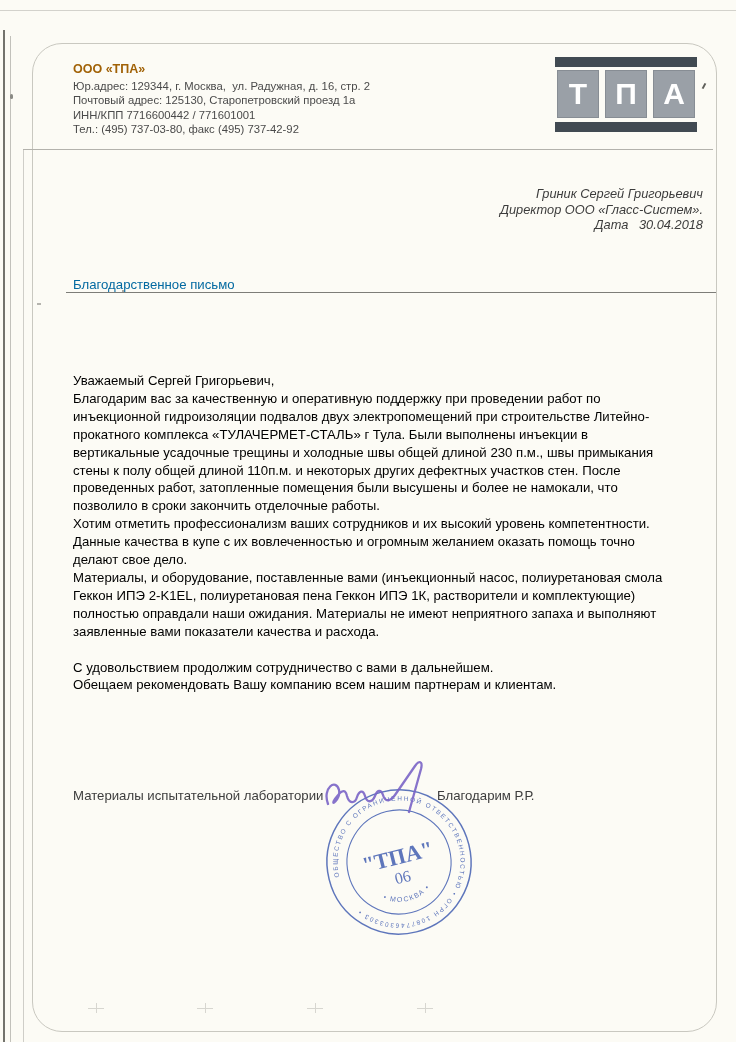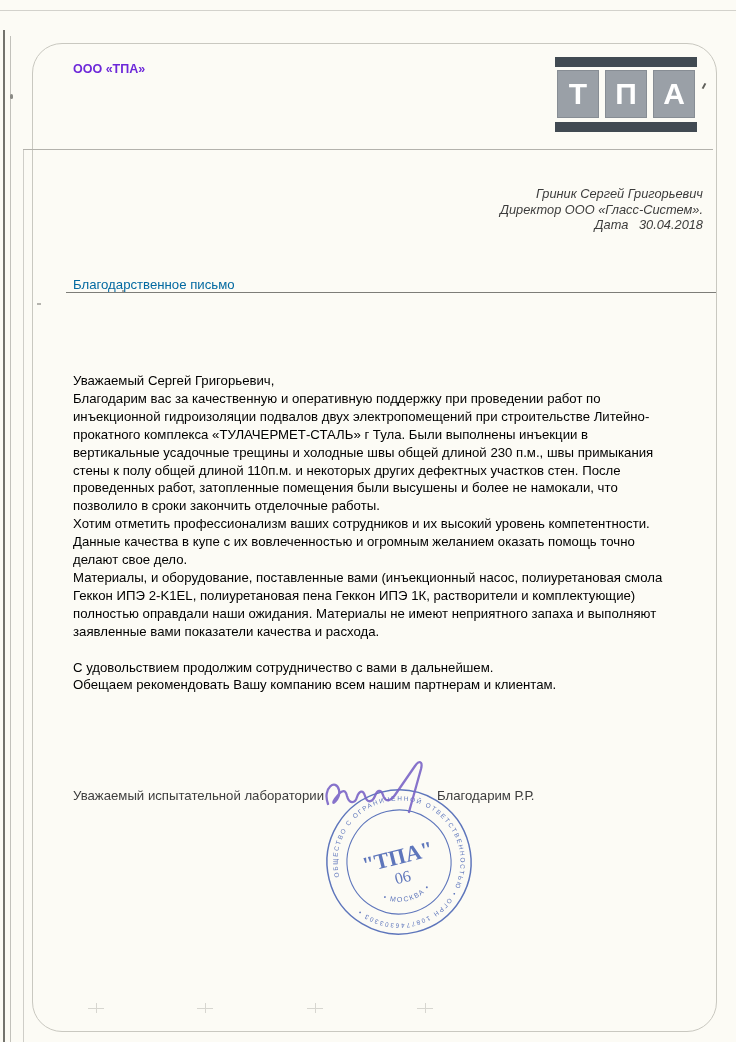--- a/index.html
+++ b/index.html
@@ -14,21 +14,21 @@
   .scan-top-line{top:10px;left:0;width:736px;height:1px;background:#d3d2cc;}
   .scan-left-dark{top:30px;left:3px;width:2px;height:1012px;background:#73736d;}
   .scan-left-gray1{top:36px;left:10px;width:1px;height:1006px;background:#c2c1bb;}
   .scan-left-gray2{top:150px;left:23px;width:1px;height:892px;background:#cfcec8;}
   .inner-border{
     left:32px;top:43px;width:683px;height:987px;
     border:1px solid #c9c8c0;border-radius:30px;
   }
   
   .header-block{left:73px;top:62px;}
-  .company-name{font-size:12.5px;font-weight:bold;color:#6d28d9;margin:0 0 3px 0;}
+  .company-name{font-size:12.5px;font-weight:bold;color:#a16207;margin:0 0 3px 0;}
   .address-lines{font-size:11.3px;line-height:14.4px;color:#4a4a4a;white-space:pre-line;}
   .header-rule{left:23px;top:149px;width:690px;height:1px;background:#b3b2ac;}
   
   .logo{left:555px;top:57px;width:142px;}
   .logo-bar{height:10px;background:#414a52;}
   .logo-boxes{display:flex;justify-content:center;gap:6px;margin:3px 0 4px 0;}
   .logo-box{
     width:40px;height:46px;background:#9aa0a7;border:1px solid #878d94;
     display:flex;align-items:center;justify-content:center;
     color:#ffffff;font-weight:bold;font-size:30px;line-height:1;
@@ -70,20 +70,24 @@
 <div class="speck speck-b"></div>
 <div class="speck speck-c"></div>
 <div class="speck speck-d"></div>
 <div class="fold-mark" style="left:88px;top:1003px;"></div>
 <div class="fold-mark" style="left:197px;top:1003px;"></div>
 <div class="fold-mark" style="left:307px;top:1003px;"></div>
 <div class="fold-mark" style="left:417px;top:1003px;"></div>
 
 <div class="abs header-block">
   <div class="company-name">ООО «ТПА»</div>
+  <div class="address-lines">Юр.адрес: 129344, г. Москва,&nbsp; ул. Радужная, д. 16, стр. 2
+Почтовый адрес: 125130, Старопетровский проезд 1а
+ИНН/КПП 7716600442 / 771601001
+Тел.: (495) 737-03-80, факс (495) 737-42-92</div>
 </div>
 <div class="abs header-rule"></div>
 
 <div class="abs logo">
   <div class="logo-bar"></div>
   <div class="logo-boxes">
     <div class="logo-box">Т</div>
     <div class="logo-box">П</div>
     <div class="logo-box">А</div>
   </div>
@@ -109,21 +113,21 @@
 Данные качества в купе с их вовлеченностью и огромным желанием оказать помощь точно
 делают свое дело.
 Материалы, и оборудование, поставленные вами (инъекционный насос, полиуретановая смола
 Геккон ИПЭ 2-K1EL, полиуретановая пена Геккон ИПЭ 1К, растворители и комплектующие)
 полностью оправдали наши ожидания. Материалы не имеют неприятного запаха и выполняют
 заявленные вами показатели качества и расхода.
 
 С удовольствием продолжим сотрудничество с вами в дальнейшем.
 Обещаем рекомендовать Вашу компанию всем нашим партнерам и клиентам.</div>
 
-<div class="abs sig-role">Уважаемый испытательной лаборатории</div>
+<div class="abs sig-role">Материалы испытательной лаборатории</div>
 <div class="abs sig-name">Благодарим Р.Р.</div>
 
 <svg class="abs stamp-svg" viewBox="0 0 156 156">
   <g transform="rotate(-14 78 78)" stroke="#4964b4" fill="none" opacity="0.88">
     <circle cx="78" cy="78" r="72" stroke-width="1.5"></circle>
     <circle cx="78" cy="78" r="52" stroke-width="1.1"></circle>
     <path id="stampRing" d="M 16.5,78 A 61.5,61.5 0 1 1 139.5,78 A 61.5,61.5 0 1 1 16.5,78" stroke="none"></path>
     <path id="stampCity" d="M 49.7,106.3 A 40,40 0 0 0 106.3,106.3" stroke="none"></path>
     <text font-size="6.4" letter-spacing="1.6" fill="#4964b4" stroke="none">
       <textPath href="#stampRing" startOffset="0">ОБЩЕСТВО С ОГРАНИЧЕННОЙ ОТВЕТСТВЕННОСТЬЮ • ОГРН 1087746303303 •</textPath>

